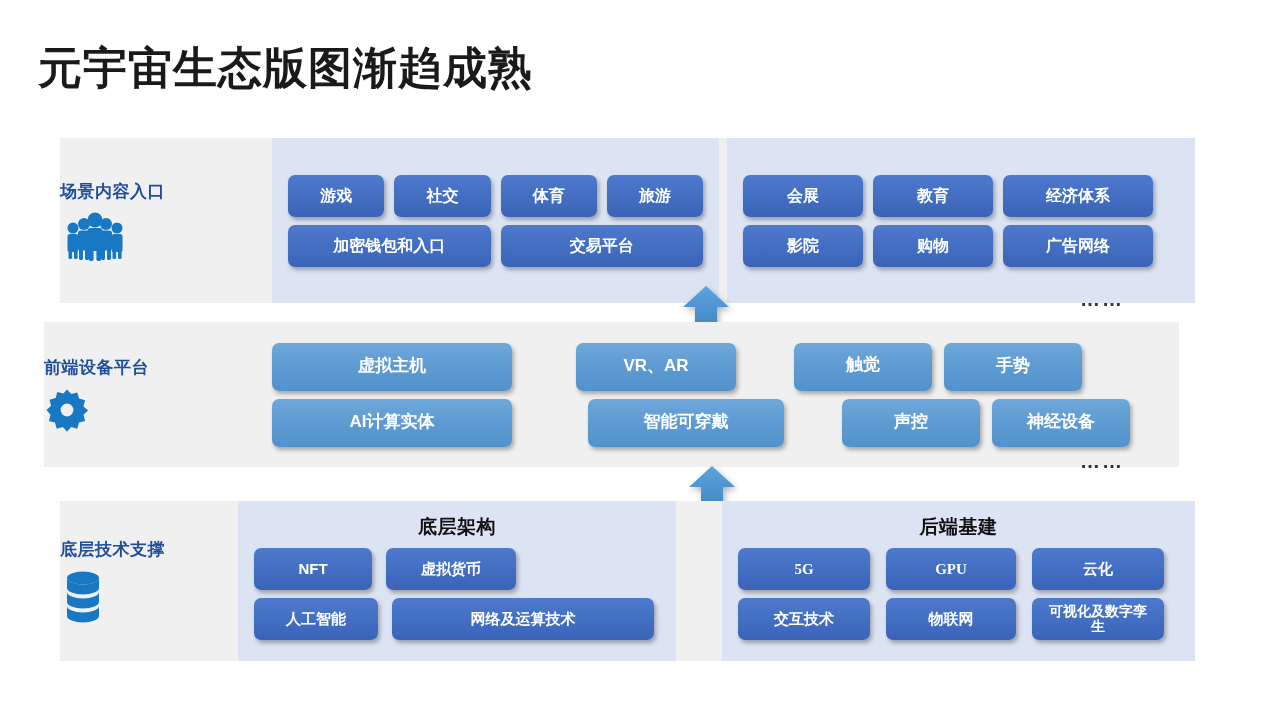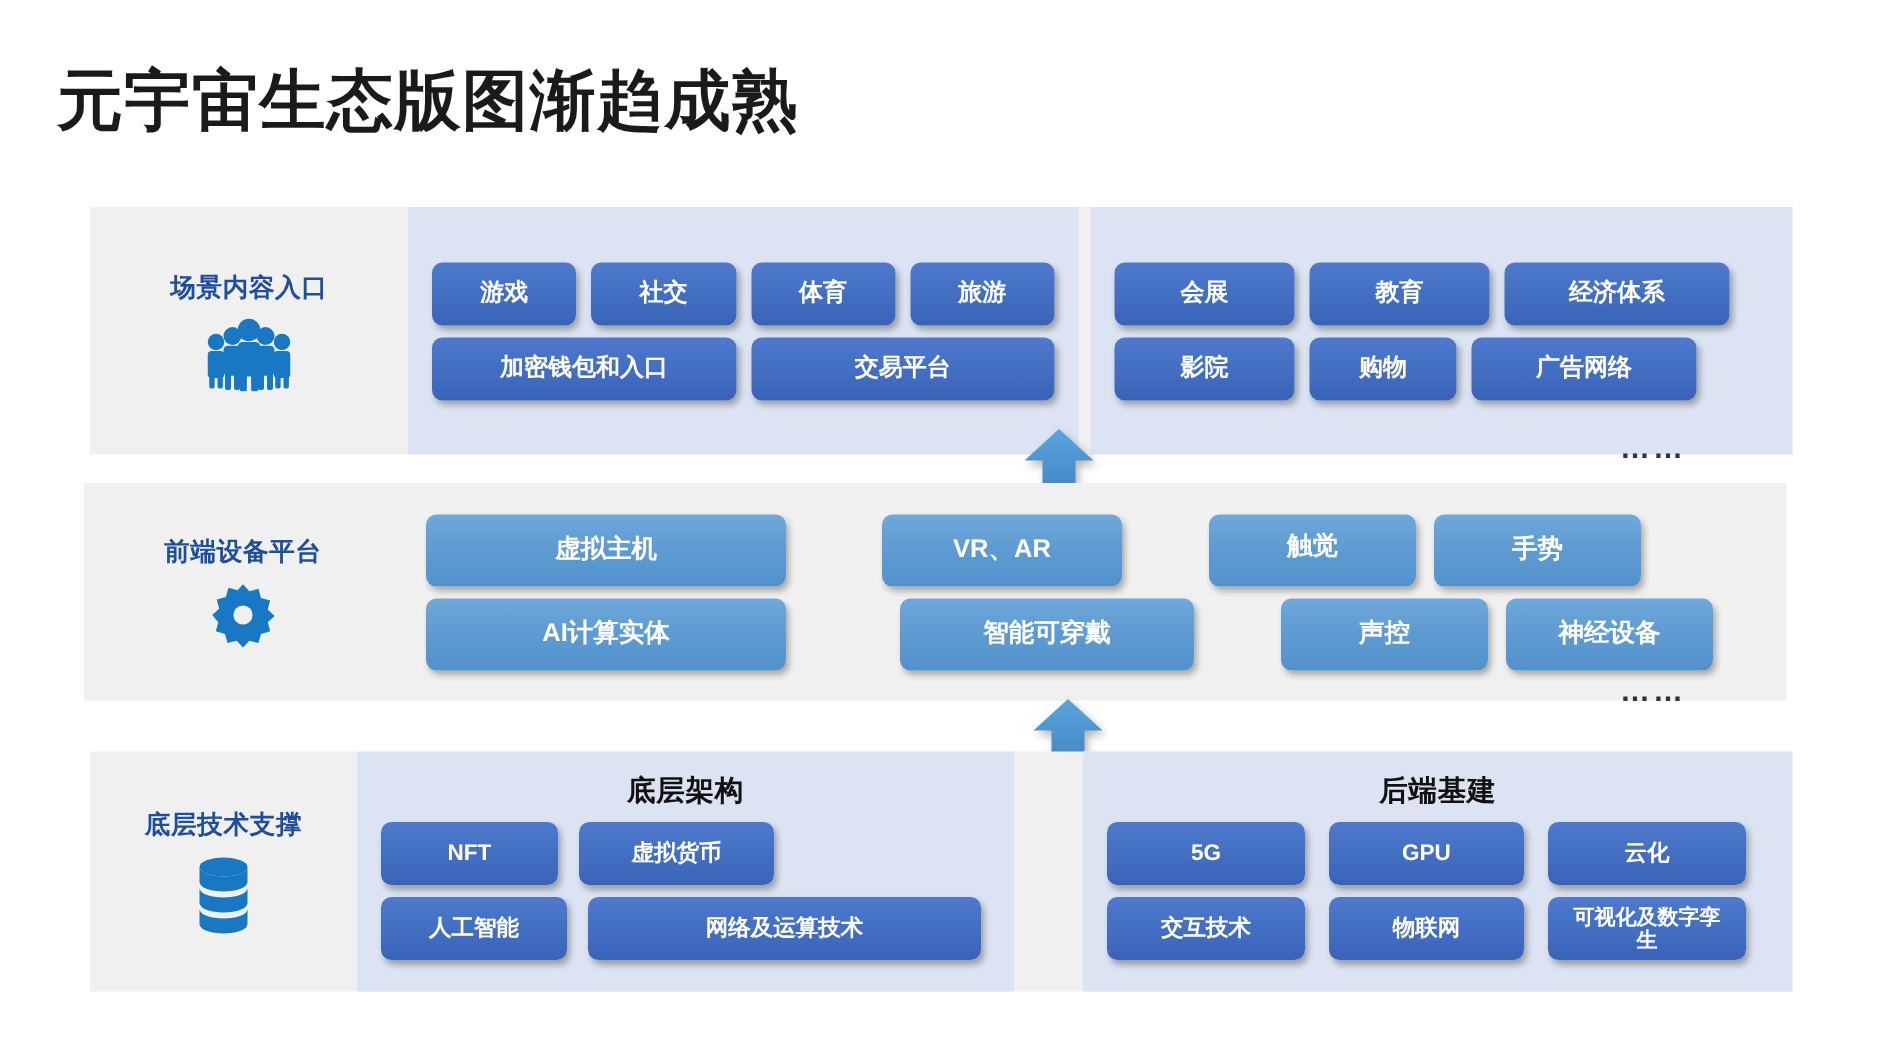--- a/index.html
+++ b/index.html
@@ -29,30 +29,30 @@
   }
 
   
   .row-band {
     position: absolute;
     background: #f0f0f0;
     display: flex;
     align-items: stretch;
   }
   #row-1 { left: 60px; top: 138px; width: 1135px; height: 165px; }
-  #row-2 { left: 56px; top: 322px; width: 1135px; height: 145px; }
+  #row-2 { left: 44px; top: 322px; width: 1135px; height: 145px; }
   #row-3 { left: 60px; top: 501px; width: 1135px; height: 160px; }
 
   
   .row-label-col {
     width: 212px;
     flex: 0 0 212px;
     display: flex;
     flex-direction: column;
-    align-items: center;
+    align-items: flex-start;
     justify-content: center;
     gap: 8px;
   }
   .row-label {
     font-size: 17px;
     font-weight: bold;
     color: #1F4E9C;
     letter-spacing: 0.5px;
     white-space: nowrap;
   }
@@ -200,21 +200,21 @@
     <div style="width:8px"></div>
 
     <div class="group-panel" style="width:468px; padding:14px 6px;">
       <div class="btn-row">
         <div class="chip dark" style="width:120px">会展</div>
         <div class="chip dark" style="width:120px">教育</div>
         <div class="chip dark" style="width:150px">经济体系</div>
       </div>
       <div class="btn-row">
         <div class="chip dark" style="width:120px">影院</div>
-        <div class="chip dark" style="width:98px">购物</div>
+        <div class="chip dark" style="width:120px">购物</div>
         <div class="chip dark" style="width:150px">广告网络</div>
       </div>
     </div>
   </div>
 </div>
 
 <div class="dots" id="dots-1">……</div>
 
 <div class="up-arrow" id="arrow-1">
   <svg width="48" height="44" viewBox="0 0 48 44">
@@ -299,21 +299,21 @@
       <div class="btn-row" style="gap:14px;">
         <div class="chip dark small" style="width:124px">人工智能</div>
         <div class="chip dark small" style="width:262px">网络及运算技术</div>
       </div>
     </div>
 
     <div style="width:46px"></div>
 
     <div class="group-panel" style="width:473px; padding:8px 6px 12px;">
       <div class="group-header">后端基建</div>
-      <div class="btn-row" style="gap:16px;">
+      <div class="btn-row" style="gap:16px;font-family:Liberation Serif, serif;">
         <div class="chip dark small" style="width:132px">5G</div>
         <div class="chip dark small" style="width:130px">GPU</div>
         <div class="chip dark small" style="width:132px">云化</div>
       </div>
       <div class="btn-row" style="gap:16px;">
         <div class="chip dark small" style="width:132px">交互技术</div>
         <div class="chip dark small" style="width:130px">物联网</div>
         <div class="chip dark small two-line" style="width:132px">可视化及数字孪生</div>
       </div>
     </div>

